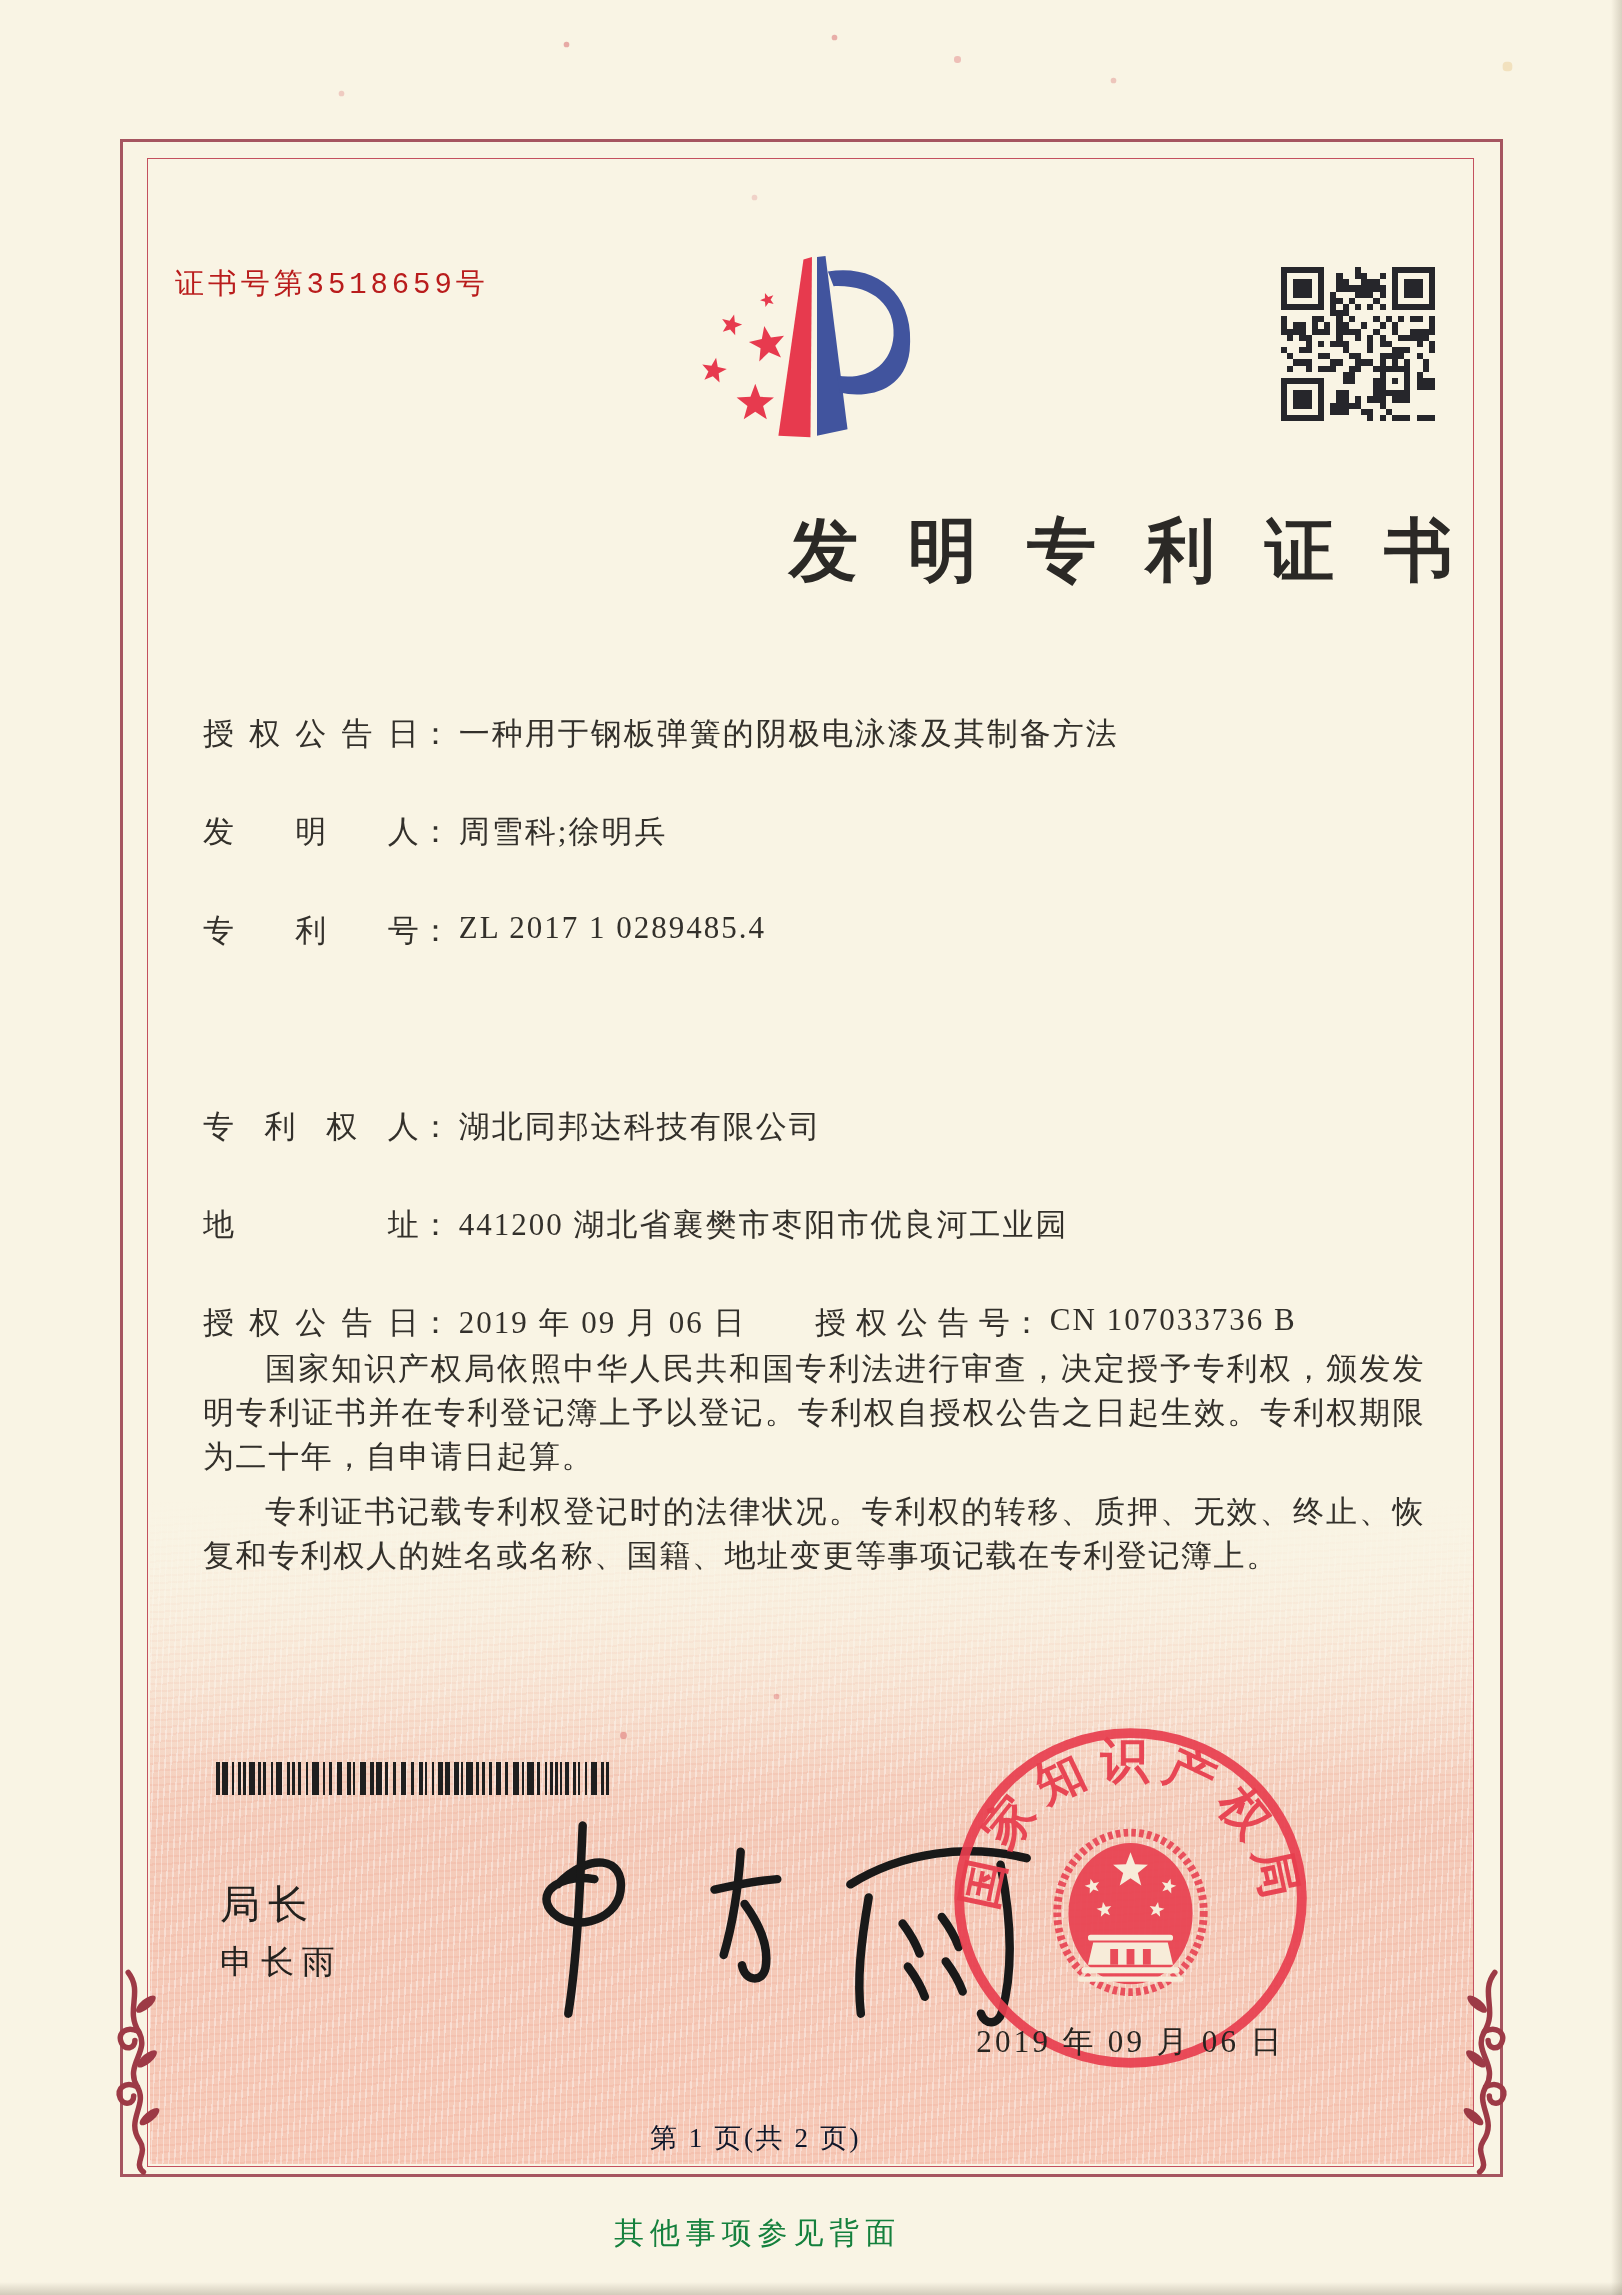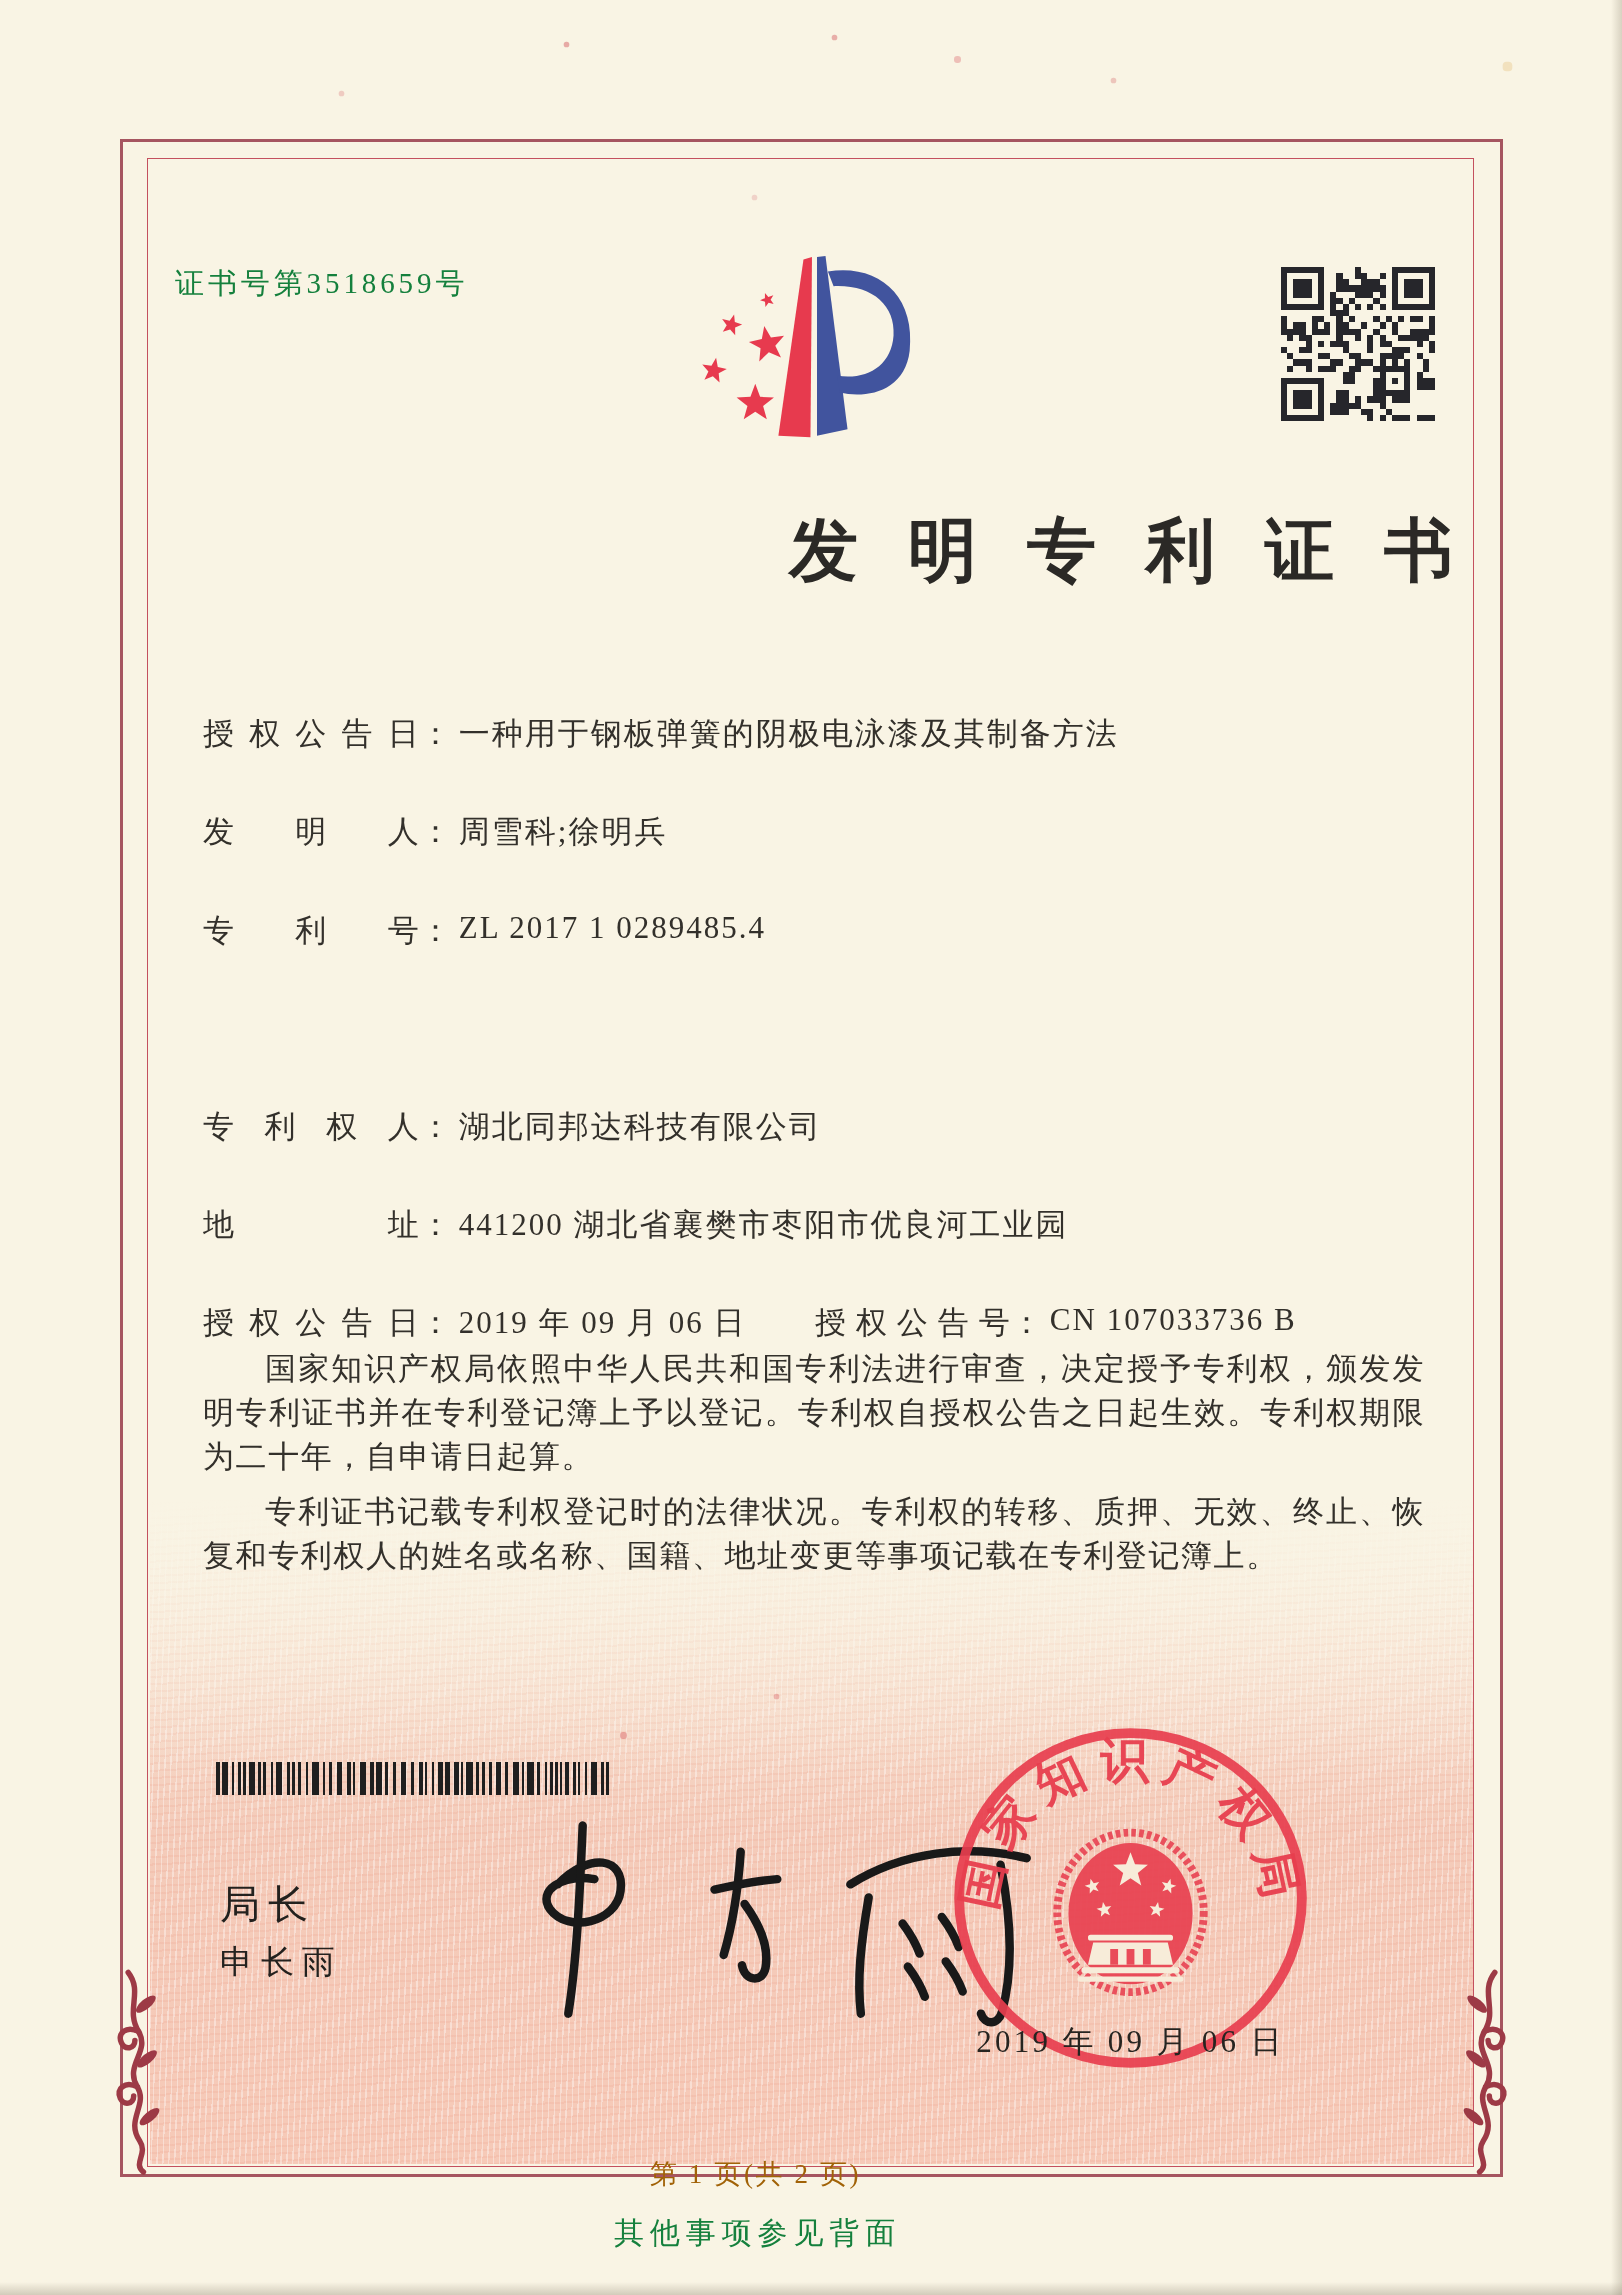--- a/index.html
+++ b/index.html
@@ -18,21 +18,21 @@
     background:
       repeating-linear-gradient(92deg, rgba(255,255,255,0.38) 0 1.3px, rgba(0,0,0,0) 1.3px 5.9px),
       repeating-linear-gradient(-3deg, rgba(234,148,128,0.16) 0 2px, rgba(0,0,0,0) 2px 7.2px),
       linear-gradient(180deg, rgba(246,203,186,0) 0%, rgba(246,203,186,0.5) 24%,
                       rgba(243,194,176,0.82) 50%, rgba(246,198,180,0.92) 100%);
   }
   .pink-zone::after{content:"";position:absolute;inset:0;
     background:linear-gradient(180deg,#f9f4e4 0%,rgba(249,244,228,0) 42%);}
   
   .cert-no{position:absolute;left:175px;top:264px;font-size:29px;letter-spacing:3.9px;
-    color:#15803d;}
+    color:#b91c1c;font-family:Liberation Mono, monospace;}
   .logo{position:absolute;left:674px;top:229px;width:262px;height:229px;}
   .qr{position:absolute;left:1281px;top:267px;width:154px;height:154px;
     display:grid;grid-template-columns:repeat(25,1fr);grid-template-rows:repeat(25,1fr);}
   .qr .m{background:transparent;}
   .qr .m.on{background:#26262b;}
   .title{position:absolute;left:120px;right:120px;top:505px;text-align:right;
     font-size:69px;font-weight:bold;letter-spacing:50px;text-indent:50px;
     color:#2b2926;white-space:nowrap;}
   
   .row{position:absolute;left:203px;width:1230px;font-size:31px;color:#33302b;
@@ -53,21 +53,21 @@
   .barcode span{display:block;background:#1f1f1f;height:100%;flex:none;}
   .sig-title{position:absolute;left:220px;top:1877px;font-size:40px;letter-spacing:7.9px;
     color:#23211e;}
   .sig-name{position:absolute;left:220px;top:1940px;font-size:33px;letter-spacing:7.9px;
     color:#23211e;}
   .signature-svg{position:absolute;left:484px;top:1806px;width:563px;height:222px;}
   .seal-svg{position:absolute;left:949px;top:1724px;width:363px;height:348px;}
   .seal-date{position:absolute;left:949px;top:2021px;width:363px;text-align:center;
     font-size:31px;letter-spacing:3.3px;color:#262420;}
   .page-num{position:absolute;left:101px;width:1309px;top:2120px;text-align:center;
-    font-size:27px;letter-spacing:2.6px;color:#a16207;margin-top:36px;}
+    font-size:27px;letter-spacing:2.6px;color:#0f172a;}
   .back-note{position:absolute;left:103px;width:1309px;top:2213px;text-align:center;
     font-size:30px;letter-spacing:5.9px;color:#15803d;}
   
   .flourish{position:absolute;width:73px;height:216px;top:1963px;}
   .flourish.right{left:1437px;}
   .flourish.left{left:113px;transform:scaleX(-1);}
   .speckles{position:absolute;left:0;top:0;width:2.6px;height:2.6px;border-radius:50%;
     box-shadow:
       565px 43px 0 1.3px rgba(205,60,70,.40),
       833px 36px 0 1.3px rgba(205,60,70,.38),

